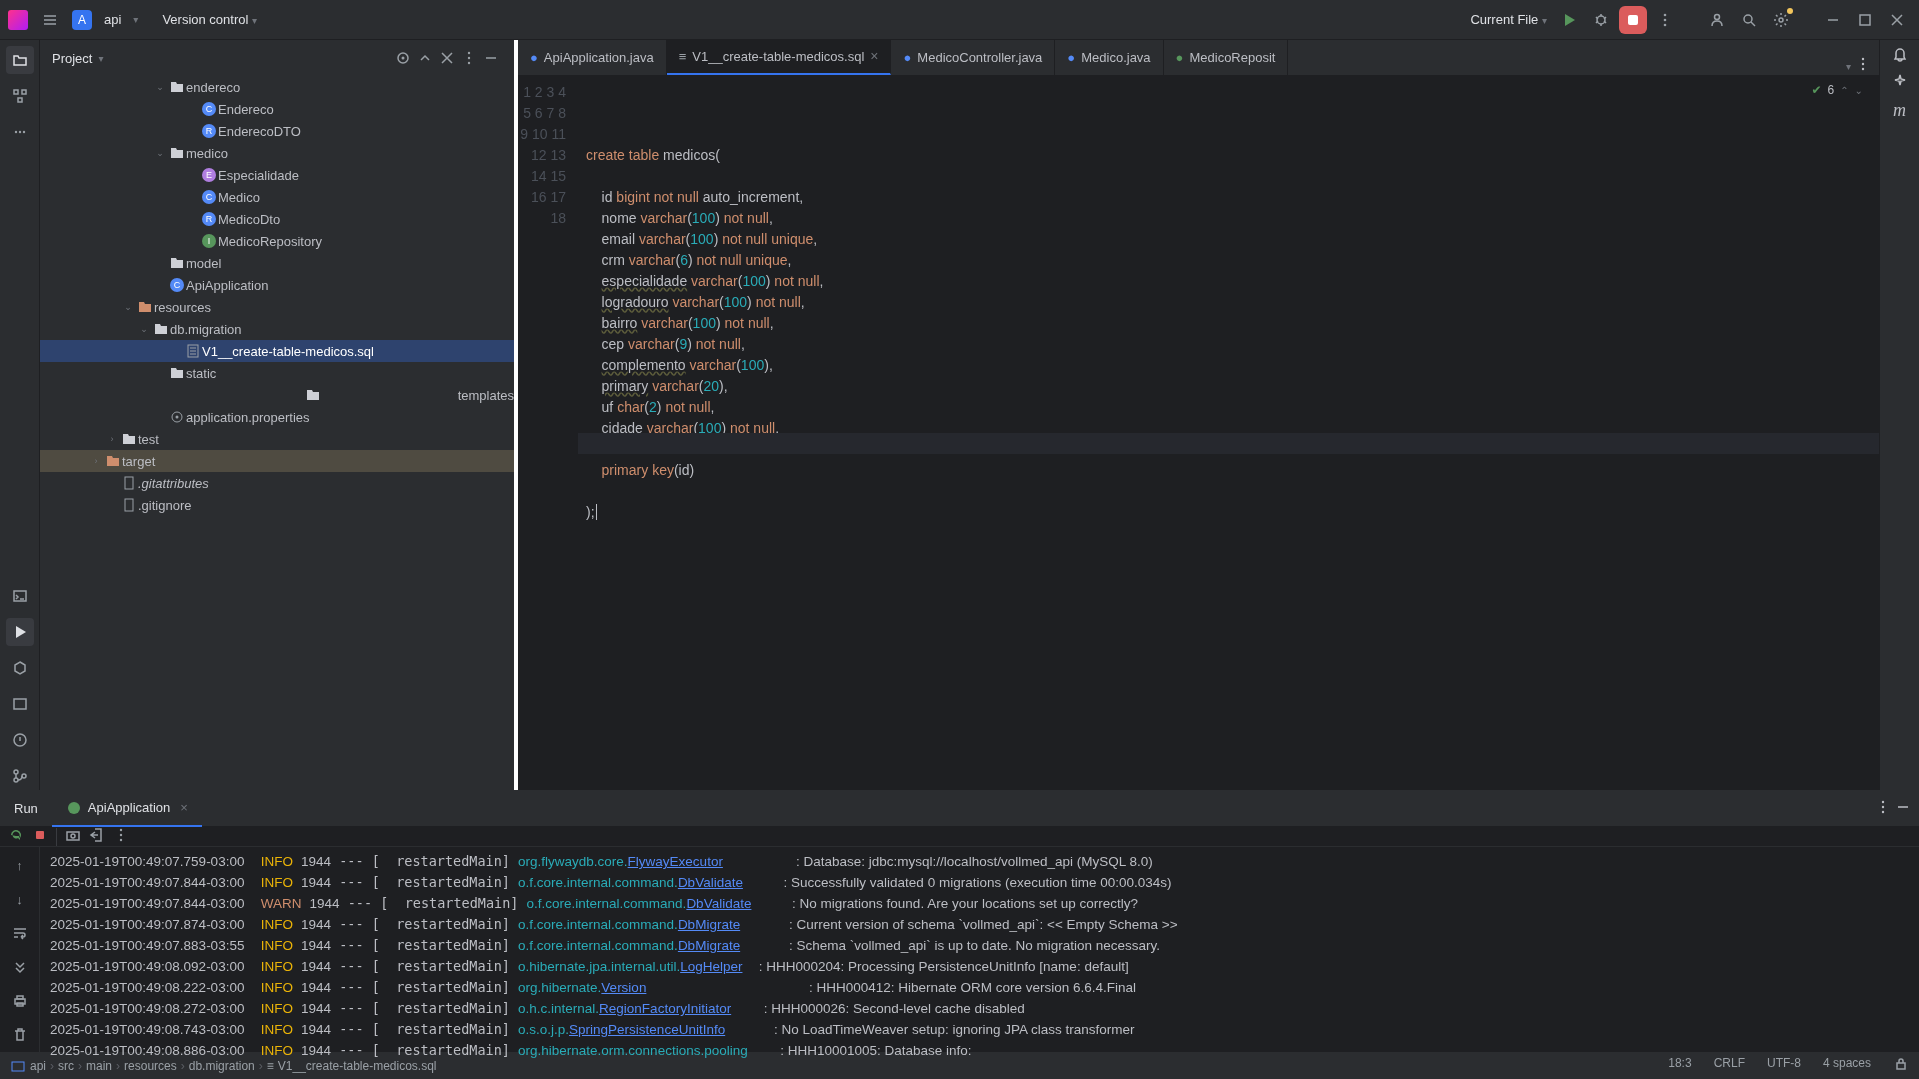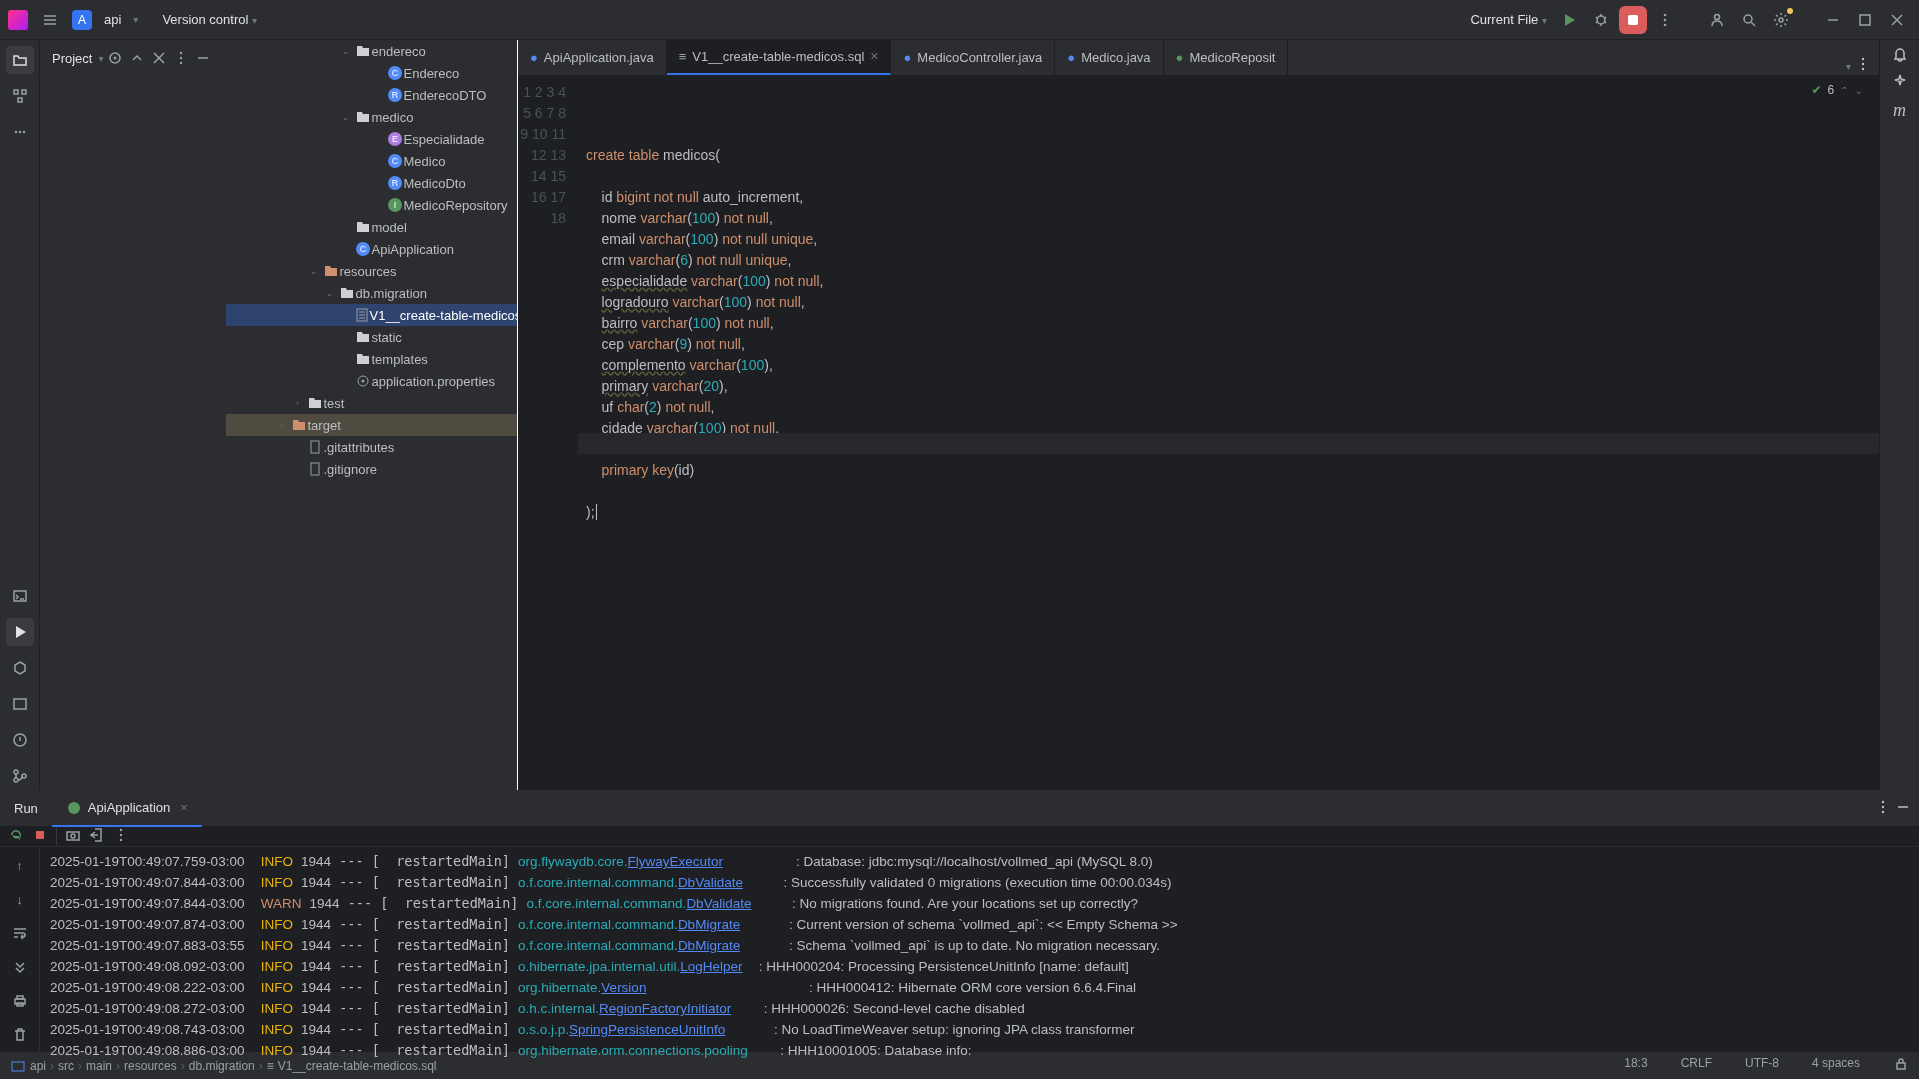--- a/index.html
+++ b/index.html
@@ -17,21 +17,21 @@
 .run-red .sq{width:10px;height:10px;background:#fff;border-radius:2px;}
 .dot-badge{position:relative;}
 .dot-badge::after{content:'';position:absolute;top:2px;right:2px;width:6px;height:6px;background:#f2c55c;border-radius:50%;}
 
 .main{display:flex;height:calc(1079px - 40px - 28px - 261px);}
 .stripe{width:40px;background:#2b2d30;border-right:1px solid #1e1f22;display:flex;flex-direction:column;align-items:center;padding-top:6px;gap:8px;}
 .stripe .s-icon{width:28px;height:28px;display:flex;align-items:center;justify-content:center;border-radius:4px;color:#9aa0a6;}
 .stripe .s-icon.sel{background:#393b40;color:#dfe1e5;}
 .stripe-r{width:40px;background:#2b2d30;border-left:1px solid #1e1f22;display:flex;flex-direction:column;align-items:center;padding-top:6px;gap:8px;}
 
-.project-panel{width:478px;background:#2b2d30;border-right:1px solid #ffffff;display:flex;flex-direction:row;}
+.project-panel{width:478px;background:#2b2d30;border-right:4px solid #ffffff;display:flex;flex-direction:column;}
 .pp-header{height:36px;display:flex;align-items:center;padding:0 12px;color:#dfe1e5;font-size:13px;}
 .pp-header .sp{flex:1;}
 .pp-header .hi{width:22px;height:22px;display:flex;align-items:center;justify-content:center;color:#9aa0a6;border-radius:3px;}
 .tree{flex:1;overflow:auto;}
 .tree-row{height:22px;display:flex;align-items:center;color:#bcbec4;font-size:13px;white-space:nowrap;}
 .tree-row.sel{background:#2e436e;color:#fff;}
 .tree-row.tgt{background:#4f4b41;}
 .tree-row .ch{width:16px;text-align:center;color:#6f737a;font-size:9px;}
 .tree-row .ic{width:18px;display:inline-flex;justify-content:center;}
 
@@ -66,21 +66,21 @@
 .ts{color:#bcbec4;}
 .lv-info{color:#eab308;}
 .lv-warn{color:#cf8e6d;}
 .cls{color:#2aacb8;}
 .link{color:#548af7;text-decoration:underline;}
 .msg{color:#bcbec4;}
 
 .status{height:28px;background:#2b2d30;display:flex;align-items:center;padding:0 10px;font-size:12px;color:#9aa0a6;border-top:1px solid #1e1f22;}
 .status .crumb{display:flex;align-items:center;gap:4px;}
 .status .sep{color:#5a5d63;}
-.status .r{margin-left:auto;display:flex;gap:33px;}
+.status .r{margin-left:auto;display:flex;gap:22px;}
 
 svg{width:16px;height:16px;}
 .ico-stroke{stroke:currentColor;fill:none;stroke-width:1.5;}
 </style>
 </head>
 <body>
 
 <div class="titlebar">
   <div class="left">
     <div class="logo"></div>
@@ -377,21 +377,21 @@
         </div>
         <div class="tree-row" style="padding-left: 112px;">
           <span class="ch"></span>
           <span class="ic">
             <svg viewBox="0 0 16 16">
               <path fill="#ced0d6" d="M2 3h5l1 2h6v8H2z"></path>
             </svg>
           </span>
           <span>static</span>
         </div>
-        <div class="tree-row" style="padding-left: 112px;">
+        <div class="tree-row" style="padding-left: 112px; justify-content: space-between;">
           <span class="ch"></span>
           <span class="ic">
             <svg viewBox="0 0 16 16">
               <path fill="#ced0d6" d="M2 3h5l1 2h6v8H2z"></path>
             </svg>
           </span>
           <span>templates</span>
         </div>
         <div class="tree-row" style="padding-left: 112px;">
           <span class="ch"></span>
@@ -414,21 +414,21 @@
         </div>
         <div class="tree-row tgt" style="padding-left: 48px;">
           <span class="ch">›</span>
           <span class="ic">
             <svg viewBox="0 0 16 16">
               <path fill="#cf8e6d" d="M2 3h5l1 2h6v8H2z"></path>
             </svg>
           </span>
           <span>target</span>
         </div>
-        <div class="tree-row" style="padding-left: 64px;">
+        <div class="tree-row" style="padding-left: 64px; font-style: italic;">
           <span class="ch"></span>
           <span class="ic">
             <svg viewBox="0 0 16 16">
               <rect x="4" y="2" width="8" height="12" fill="none" stroke="#9aa0a6"></rect>
             </svg>
           </span>
           <span>.gitattributes</span>
         </div>
         <div class="tree-row" style="padding-left: 64px;">
           <span class="ch"></span>

